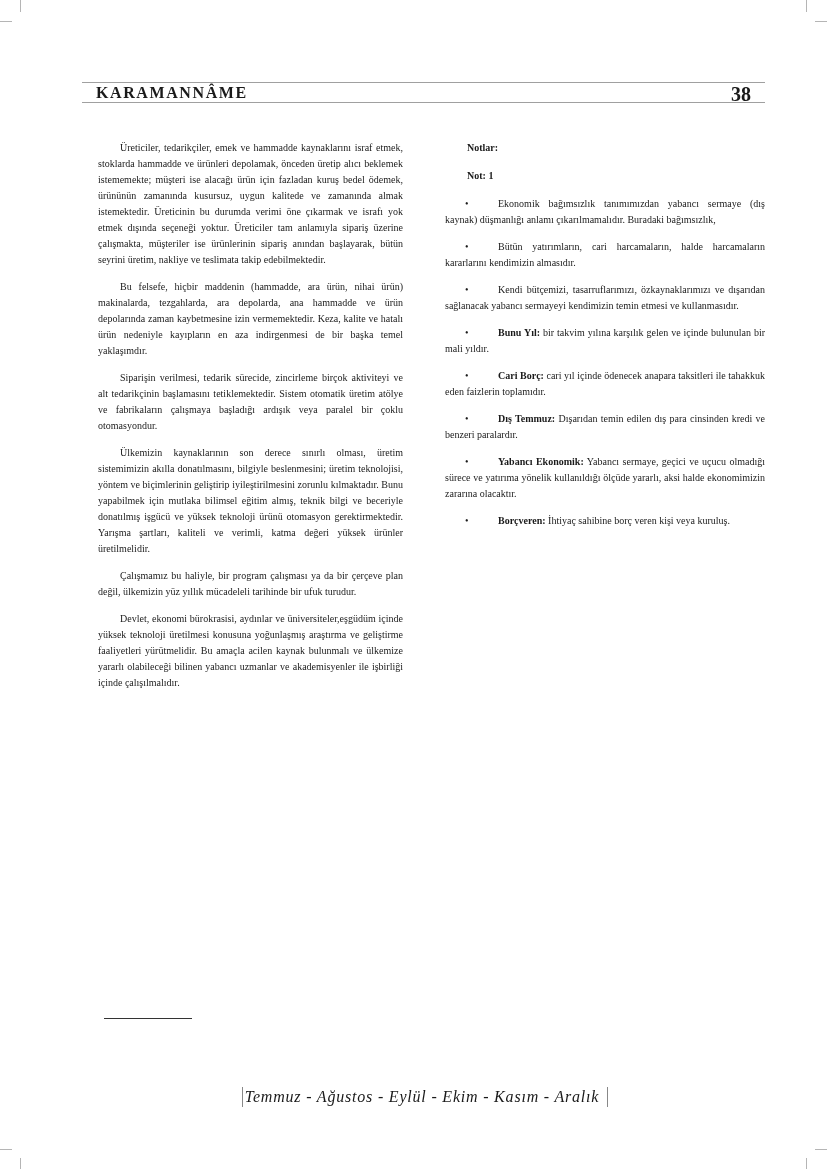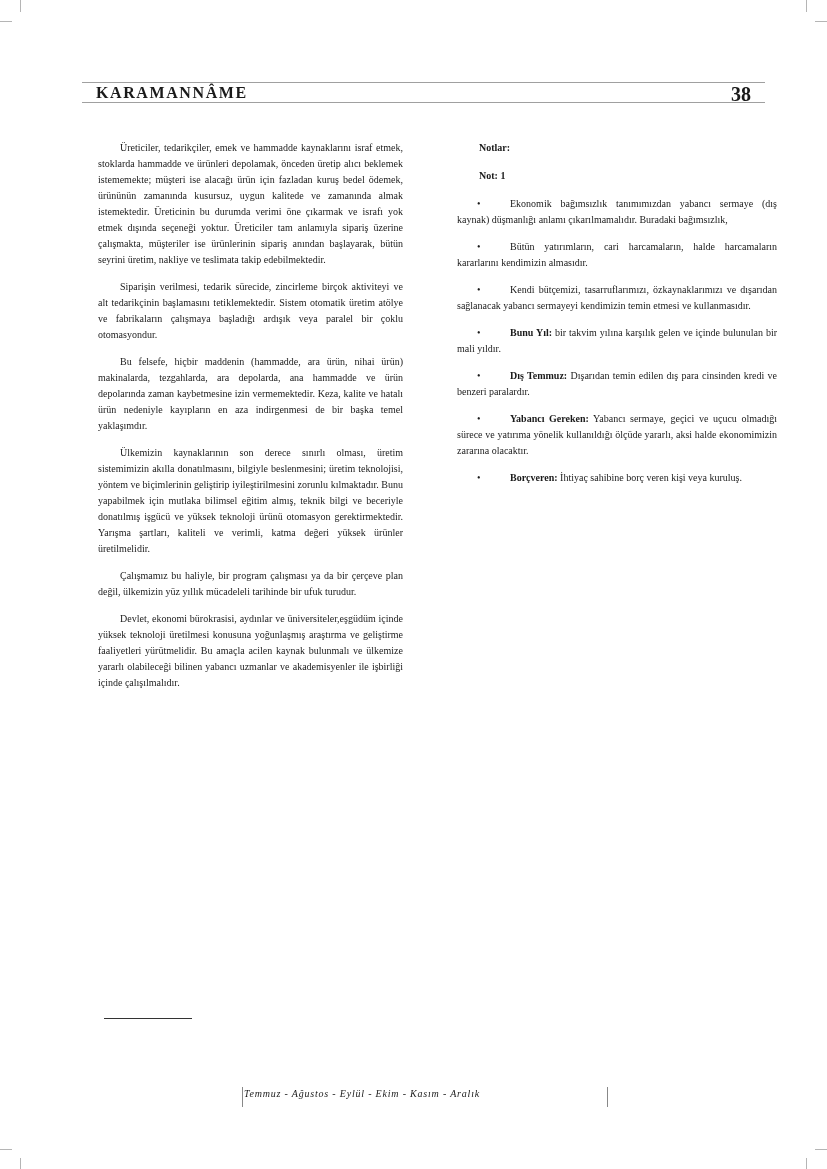--- a/index.html
+++ b/index.html
@@ -4,70 +4,71 @@
   <style>
     html, body { margin: 0; padding: 0; background: #ffffff; }
     body { width: 827px; height: 1169px; position: relative; overflow: hidden;
            font-family: "Liberation Serif", "DejaVu Serif", serif; color: #1a1a1a; }
     .crop { position: absolute; background: #b5b5b5; }
     .header-line { position: absolute; left: 82px; width: 683px; height: 1px; background: #a0a0a0; }
     .journal-title { position: absolute; left: 96px; top: 84px; font-weight: bold; font-size: 16px; letter-spacing: 1.6px; }
     .page-number { position: absolute; right: 76px; top: 83px; font-weight: bold; font-size: 20px; }
     .col { position: absolute; top: 140px; width: 305px; font-size: 10px; line-height: 16px; text-align: justify; }
     .col-left { left: 98px; }
-    .col-right { left: 445px; width: 320px; margin-left: 12px; }
+    .col-right { left: 445px; width: 320px; }
     .col p { margin: 0 0 11px 0; text-indent: 22px; hyphens: manual; }
     .col-right p { text-indent: 0; }
     .heading { font-weight: bold; padding-left: 22px; margin: 0 0 12px 0; }
     .note-item { margin: 0 0 11px 0; }
     .note-item .bullet { display: inline-block; width: 33px; padding-left: 20px; box-sizing: content-box; }
     .note-item b { font-weight: bold; }
     .footnote-rule { position: absolute; left: 104px; top: 1018px; width: 88px; height: 1px; background: #333; }
     .footer-bar { position: absolute; top: 1087px; width: 1px; height: 20px; background: #888; }
-    .footer-text { position: absolute; left: 244px; width: 356px; top: 1088px; 
-                   font-style: italic; font-size: 10px; letter-spacing: 0.8px; }
+    .footer-text { position: absolute; left: 244px; width: 356px; top: 1088px; text-align: center;
+                   font-style: italic; font-size: 16px; letter-spacing: 0.8px; }
   </style>
 </head>
 <body>
 
 <div class="crop" style="left:20px;top:0;width:1px;height:12px;"></div>
 <div class="crop" style="left:0;top:21px;width:12px;height:1px;"></div>
 <div class="crop" style="left:806px;top:0;width:1px;height:12px;"></div>
 <div class="crop" style="left:815px;top:21px;width:12px;height:1px;"></div>
 <div class="crop" style="left:0;top:1149px;width:12px;height:1px;"></div>
 <div class="crop" style="left:20px;top:1158px;width:1px;height:11px;"></div>
 <div class="crop" style="left:815px;top:1149px;width:12px;height:1px;"></div>
 <div class="crop" style="left:806px;top:1158px;width:1px;height:11px;"></div>
 
 <div class="header-line" style="top:82px;"></div>
 <div class="journal-title">KARAMANNÂME</div>
 <div class="page-number">38</div>
 <div class="header-line" style="top:102px;"></div>
 
 <div class="col col-left">
   <p>Üreticiler, tedarikçiler, emek ve hammadde kaynaklarını israf etmek, stoklarda hammadde ve ürünleri depolamak, önceden üretip alıcı beklemek istememekte; müşteri ise alacağı ürün için fazladan kuruş bedel ödemek, ürününün zamanında kusursuz, uygun kalitede ve zamanında almak istemektedir. Üreticinin bu durumda verimi öne çıkarmak ve israfı yok etmek dışında seçeneği yoktur. Üreticiler tam anlamıyla sipariş üzerine çalışmakta, müşteriler ise ürünlerinin sipariş anından başlayarak, bütün seyrini üretim, nakliye ve teslimata takip edebilmektedir.</p>
+  <p>Bu felsefe, hiçbir maddenin (hammadde, ara ürün, nihai ürün) makinalarda, tezgahlarda, ara depolarda, ana hammadde ve ürün depolarında zaman kaybetmesine izin vermemektedir. Keza, kalite ve hatalı ürün nedeniyle kayıpların en aza indirgenmesi de bir başka temel yaklaşımdır.</p>
   <p>Siparişin verilmesi, tedarik sürecide, zincirleme birçok aktiviteyi ve alt tedarikçinin başlamasını tetiklemektedir.  Sistem otomatik üretim atölye ve fabrikaların çalışmaya başladığı ardışık veya paralel bir çoklu otomasyondur.</p>
-  <p>Bu felsefe, hiçbir maddenin (hammadde, ara ürün, nihai ürün) makinalarda, tezgahlarda, ara depolarda, ana hammadde ve ürün depolarında zaman kaybetmesine izin vermemektedir. Keza, kalite ve hatalı ürün nedeniyle kayıpların en aza indirgenmesi de bir başka temel yaklaşımdır.</p>
   <p>Ülkemizin kaynaklarının son derece sınırlı olması, üretim sistemimizin akılla donatılmasını, bilgiyle beslenmesini; üretim teknolojisi, yöntem ve biçimlerinin geliştirip iyileştirilmesini zorunlu kılmaktadır. Bunu yapabilmek için mutlaka bilimsel eğitim almış, teknik bilgi ve beceriyle donatılmış işgücü ve yüksek teknoloji ürünü otomasyon gerektirmektedir. Yarışma şartları, kaliteli ve verimli, katma değeri yüksek ürünler üretilmelidir.</p>
   <p>Çalışmamız bu haliyle, bir program çalışması ya da bir çerçeve plan değil, ülkemizin yüz yıllık mücadeleli tarihinde bir ufuk turudur.</p>
   <p>Devlet, ekonomi bürokrasisi, aydınlar ve üniversiteler,eşgüdüm içinde yüksek teknoloji üretilmesi konusuna yoğunlaşmış araştırma ve geliştirme faaliyetleri yürütmelidir. Bu amaçla acilen kaynak bulunmalı ve ülkemize yararlı olabileceği bilinen yabancı uzmanlar ve akademisyenler ile işbirliği içinde çalışılmalıdır.</p>
 </div>
 
 <div class="footnote-rule"></div>
 
 <div class="col col-right">
   <div class="heading">Notlar:</div>
   <div class="heading">Not: 1</div>
 
   <p class="note-item"><span class="bullet">•</span><span>Ekonomik bağımsızlık tanımımızdan yabancı sermaye (dış kaynak) düşmanlığı anlamı çıkarılmamalıdır. Buradaki bağımsızlık,</span></p>
   <p class="note-item"><span class="bullet">•</span><span>Bütün yatırımların, cari harcamaların, halde harcamaların kararlarını kendimizin almasıdır.</span></p>
   <p class="note-item"><span class="bullet">•</span><span>Kendi bütçemizi, tasarruflarımızı, özkaynaklarımızı ve dışarıdan sağlanacak yabancı sermayeyi kendimizin temin etmesi ve  kullanmasıdır.</span></p>
 
 
   <p class="note-item"><span class="bullet">•</span><b>Bunu Yıl:</b><span> bir takvim yılına karşılık gelen ve içinde bulunulan bir mali yıldır.</span></p>
+  <p class="note-item"><span class="bullet">•</span><b>Cari Borç:</b><span> cari yıl içinde ödenecek anapara taksitleri ile tahakkuk eden faizlerin toplamıdır.</span></p>
   <p class="note-item"><span class="bullet">•</span><b>Dış Temmuz:</b><span> Dışarıdan temin edilen dış para cinsinden kredi ve benzeri paralardır.</span></p>
-  <p class="note-item"><span class="bullet">•</span><b>Yabancı Gereken:</b><span> Yabancı sermaye, geçici ve uçucu olmadığı sürece ve yatırıma yönelik kullanıldığı ölçüde yararlı, aksi halde ekonomimizin zararına olacaktır.</span></p>
+  <p class="note-item"><span class="bullet">•</span><b>Yabancı Ekonomik:</b><span> Yabancı sermaye, geçici ve uçucu olmadığı sürece ve yatırıma yönelik kullanıldığı ölçüde yararlı, aksi halde ekonomimizin zararına olacaktır.</span></p>
   <p class="note-item"><span class="bullet">•</span><b>Borçveren:</b><span> İhtiyaç sahibine borç veren kişi veya kuruluş.</span></p>
 </div>
 
 <div class="footer-bar" style="left:242px;"></div>
 <div class="footer-text">Temmuz - Ağustos - Eylül - Ekim - Kasım - Aralık</div>
 <div class="footer-bar" style="left:607px;"></div>
 
 </body></html>

